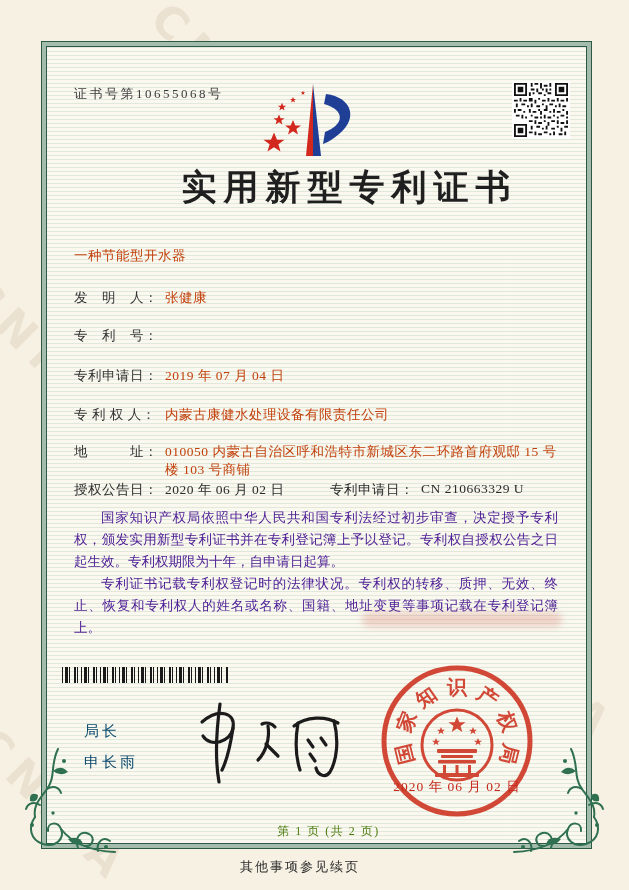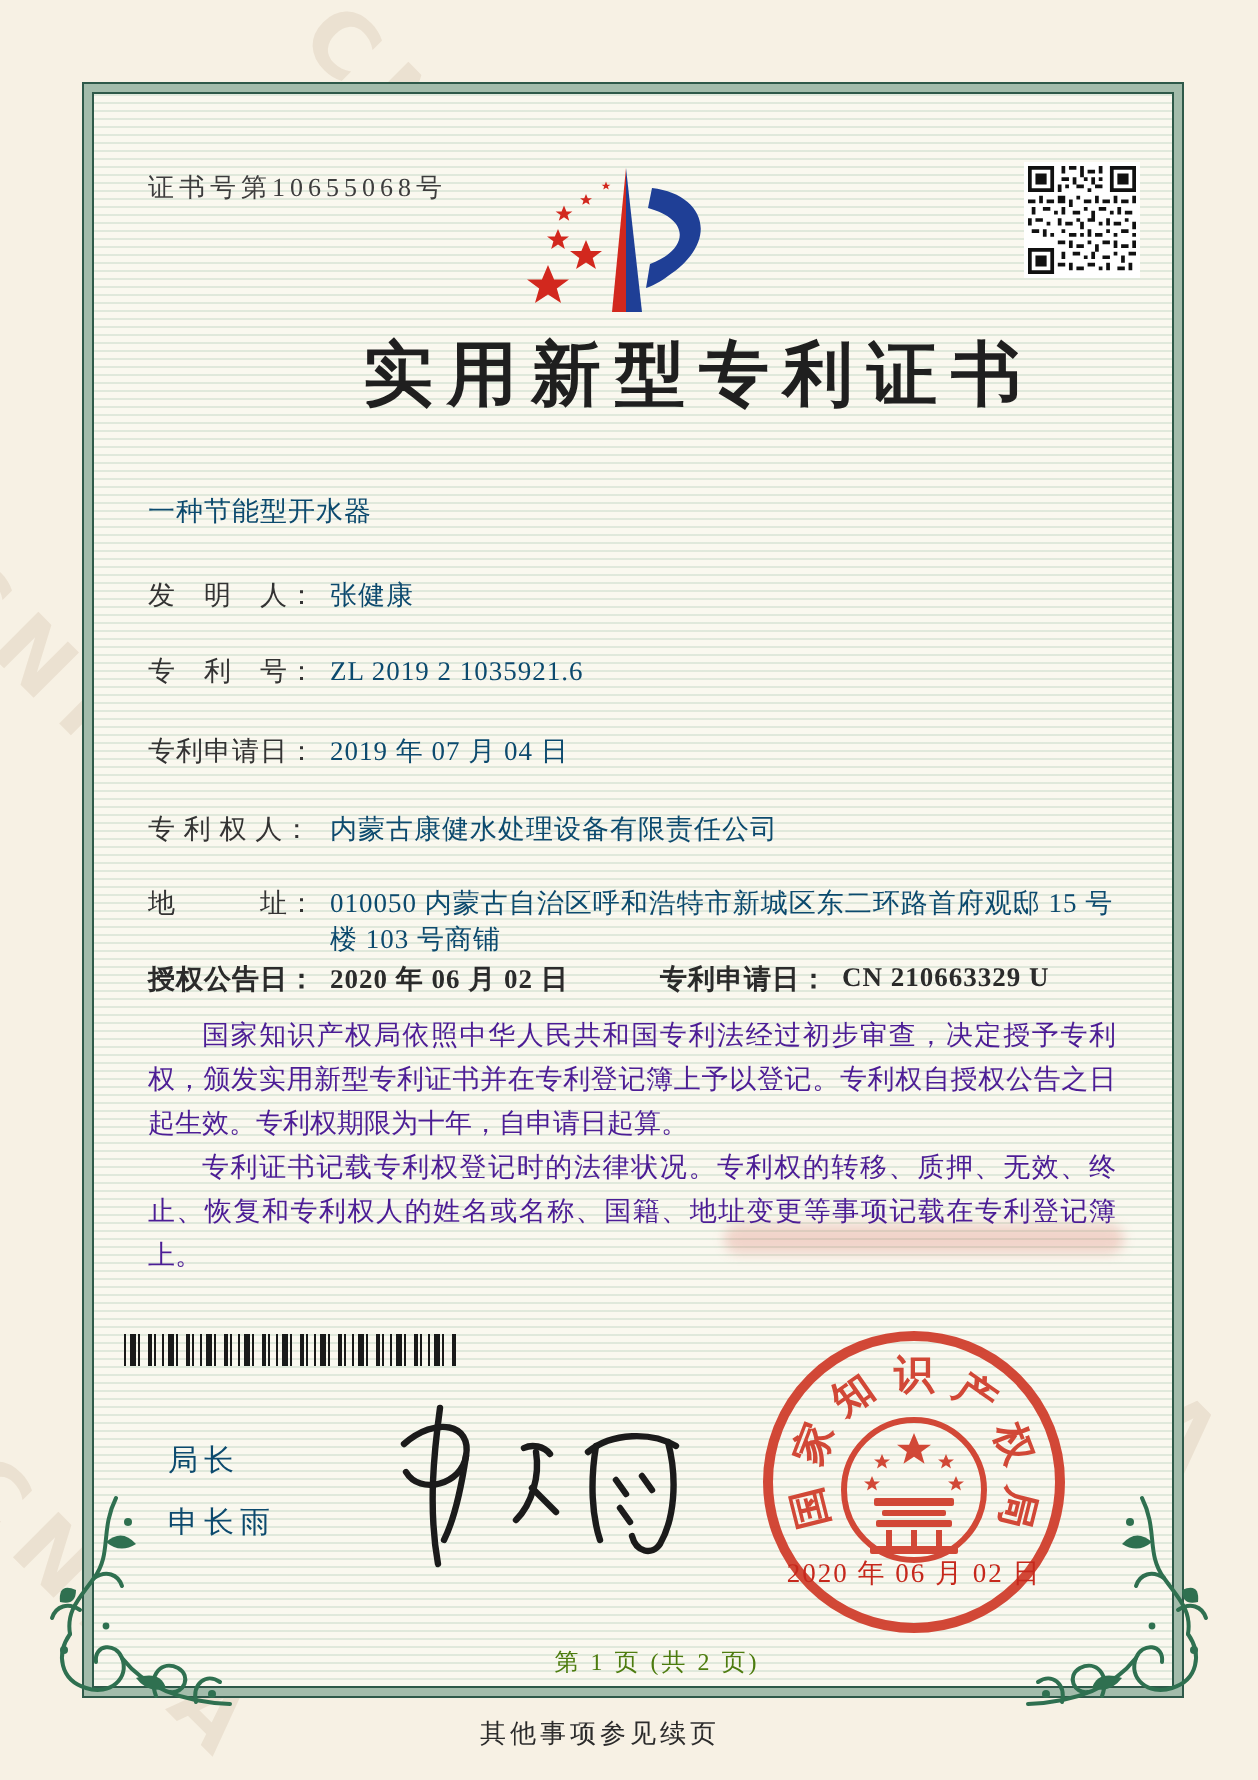--- a/index.html
+++ b/index.html
@@ -39,25 +39,25 @@
     background:#fff;padding:2px;box-sizing:border-box;
   }
   .title{
     position:absolute;left:41px;top:164px;width:617px;z-index:5;
     text-align:center;font-size:35px;font-weight:700;
     letter-spacing:7px;color:#1f1f1f;
   }
   
   .row{position:absolute;left:74px;width:484px;z-index:5;display:flex;font-size:13.5px;line-height:17px;}
   .flabel{flex:0 0 91px;letter-spacing:0.5px;color:#333;}
-  .fvalue{flex:1;letter-spacing:0.5px;color:#0c4a6e;font-family:Liberation Serif, serif;}
+  .fvalue{flex:1;letter-spacing:0.5px;color:#c2410c;font-family:Liberation Serif, serif;}
   .r1{top:247px}.r2{top:289px}.r3{top:327px}.r4{top:367px}.r5{top:406px}
   .r6{top:443px}.r6 .fvalue{line-height:18px}
   .row7{position:absolute;top:481px;left:0;width:629px;z-index:5;font-size:13.5px;}
-  .row7 span{position:absolute;white-space:nowrap;letter-spacing:0.5px;font-weight:bold;}
+  .row7 span{position:absolute;white-space:nowrap;letter-spacing:0.5px;}
   .g1l{left:74px}.g1v{left:165px}.g2l{left:330px}.g2v{left:421px}
   
   .paras{
     position:absolute;left:74px;top:507px;width:484px;z-index:5;
     font-size:13.5px;line-height:22px;text-align:justify;color:#4c1d95;
   }
   .paras p{margin:0;text-indent:2em;}
   
   .smudge{
     position:absolute;left:362px;top:612px;width:200px;height:15px;z-index:4;
@@ -165,21 +165,20 @@
 
 <div class="row r1">
   <span class="fvalue">一种节能型开水器</span>
 </div>
 <div class="row r2">
   <span class="flabel">发　明　人：</span>
   <span class="fvalue">张健康</span>
 </div>
 <div class="row r3">
   <span class="flabel">专　利　号：</span>
-  <span class="fvalue">ZL 2019 2 1035921.6</span>
 </div>
 <div class="row r4">
   <span class="flabel">专利申请日：</span>
   <span class="fvalue">2019 年 07 月 04 日</span>
 </div>
 <div class="row r5">
   <span class="flabel">专 利 权 人：</span>
   <span class="fvalue">内蒙古康健水处理设备有限责任公司</span>
 </div>
 <div class="row r6">

